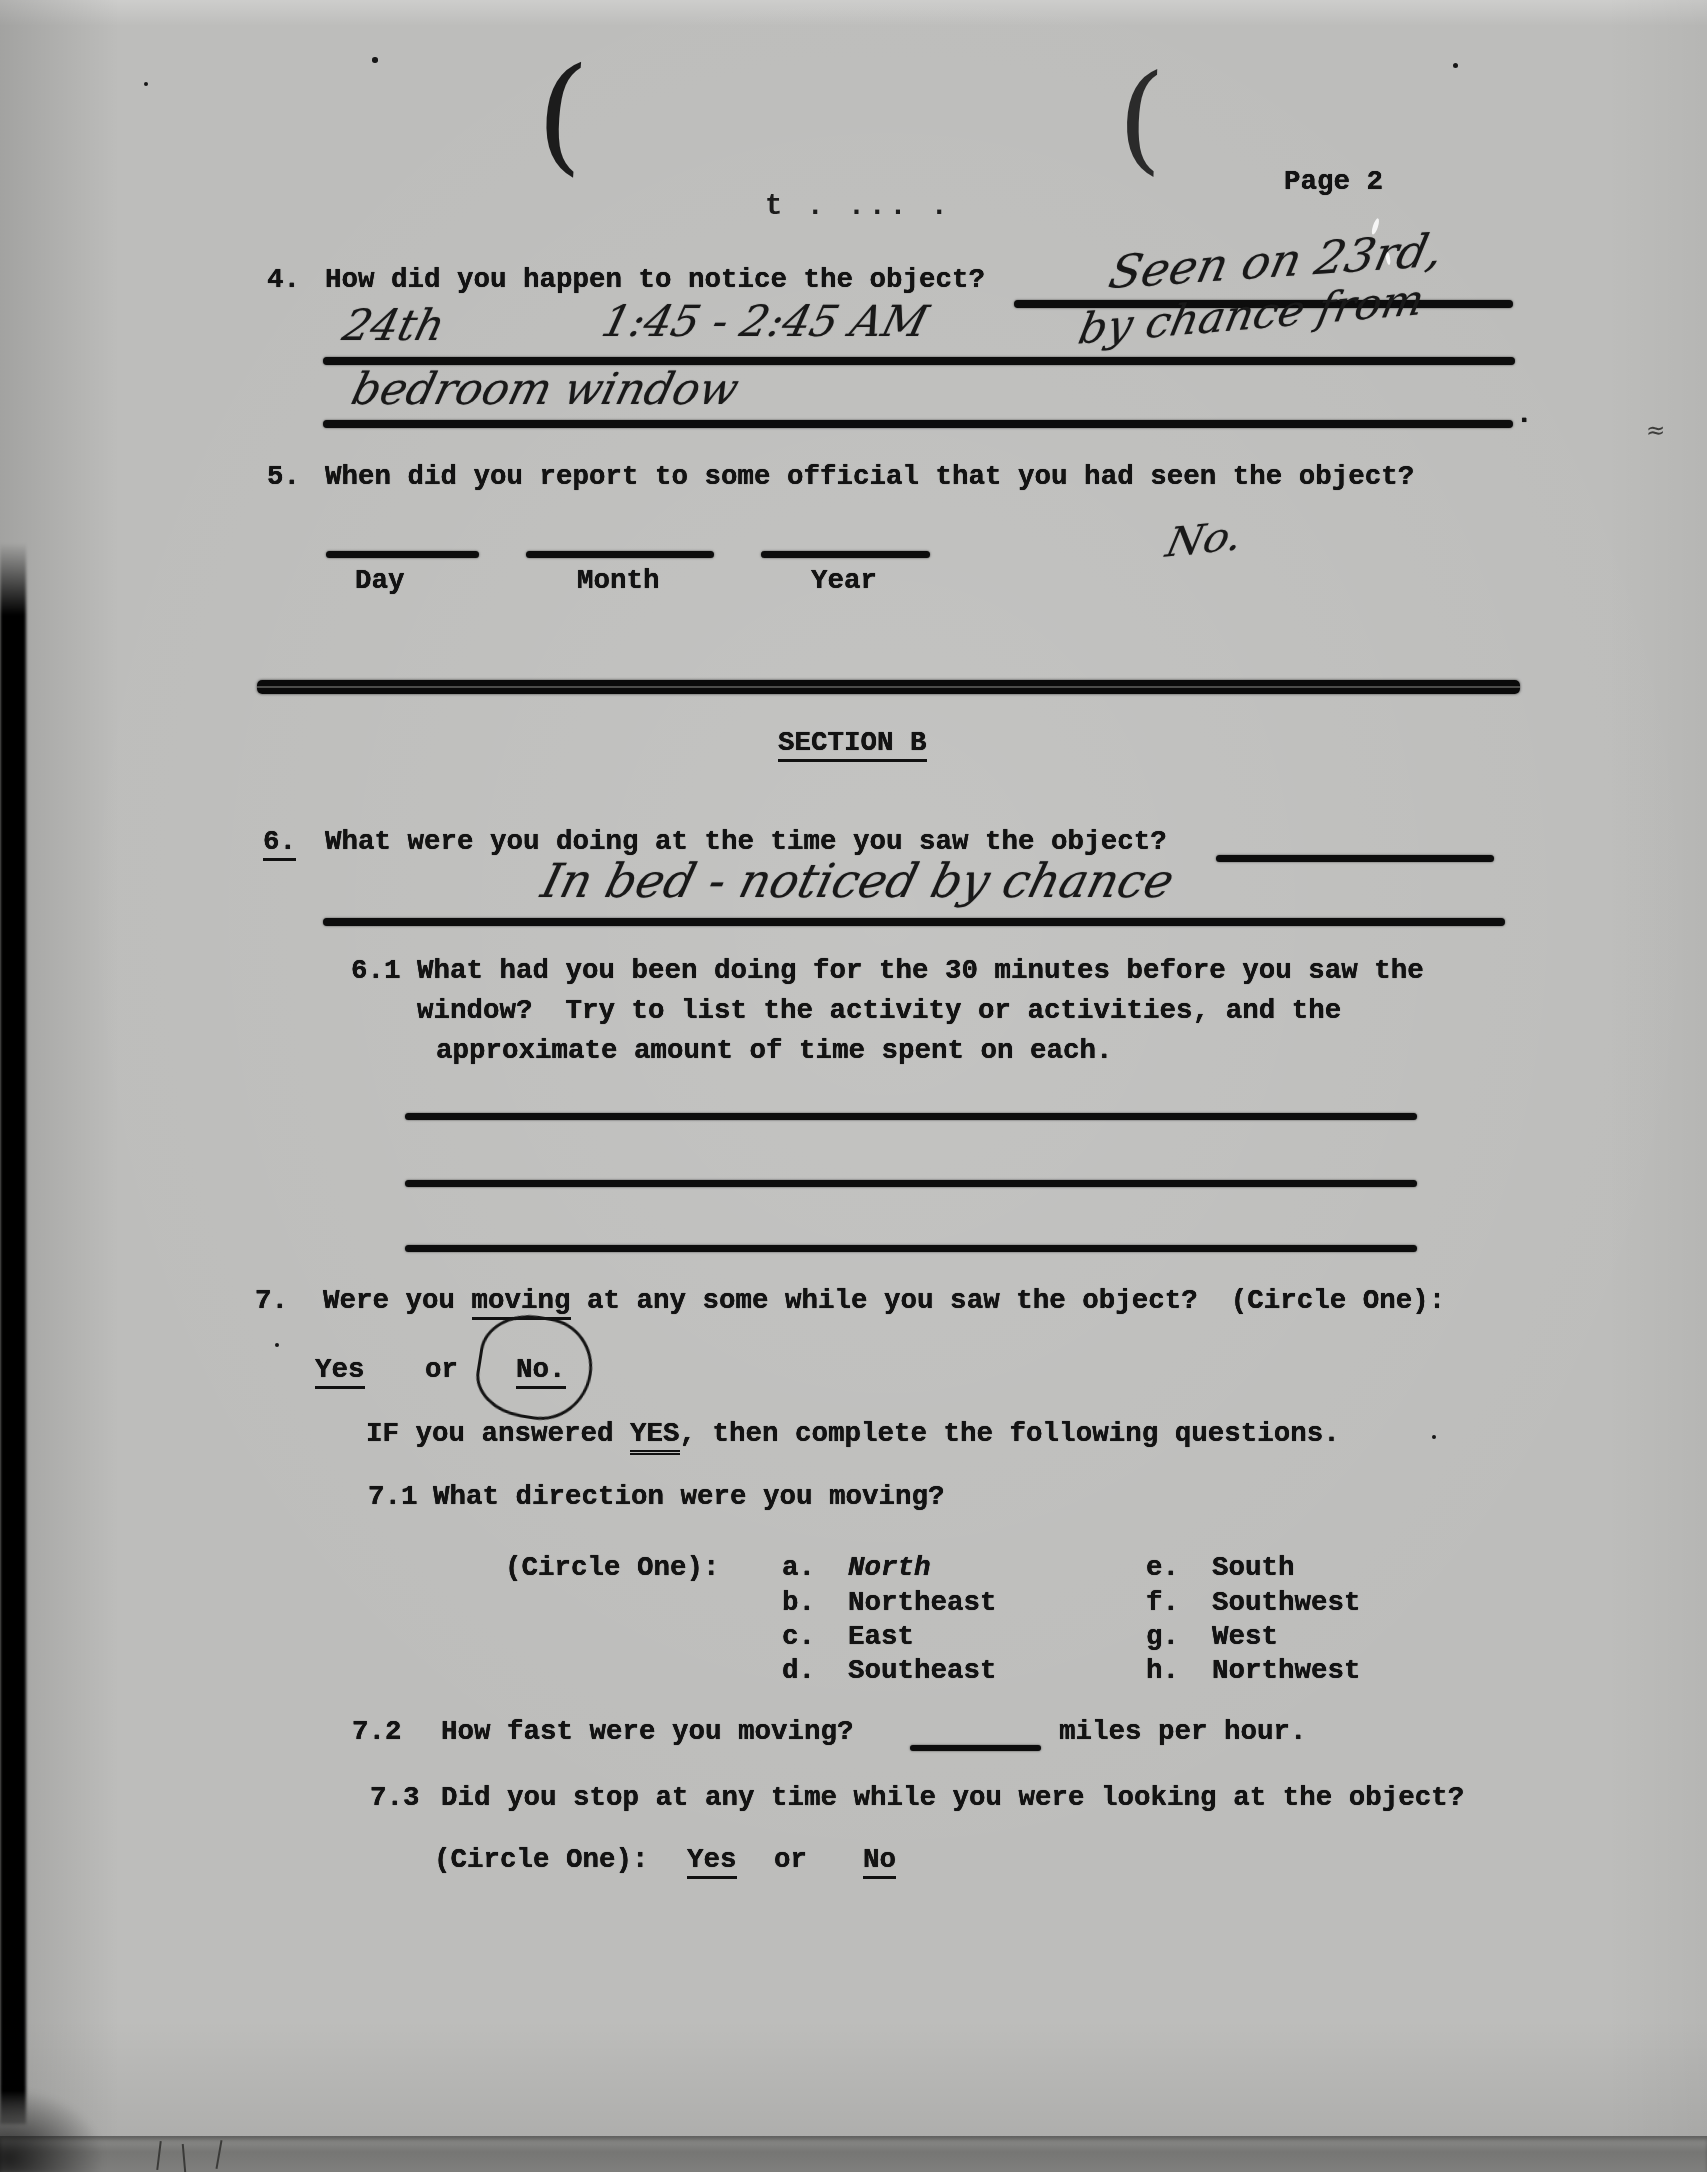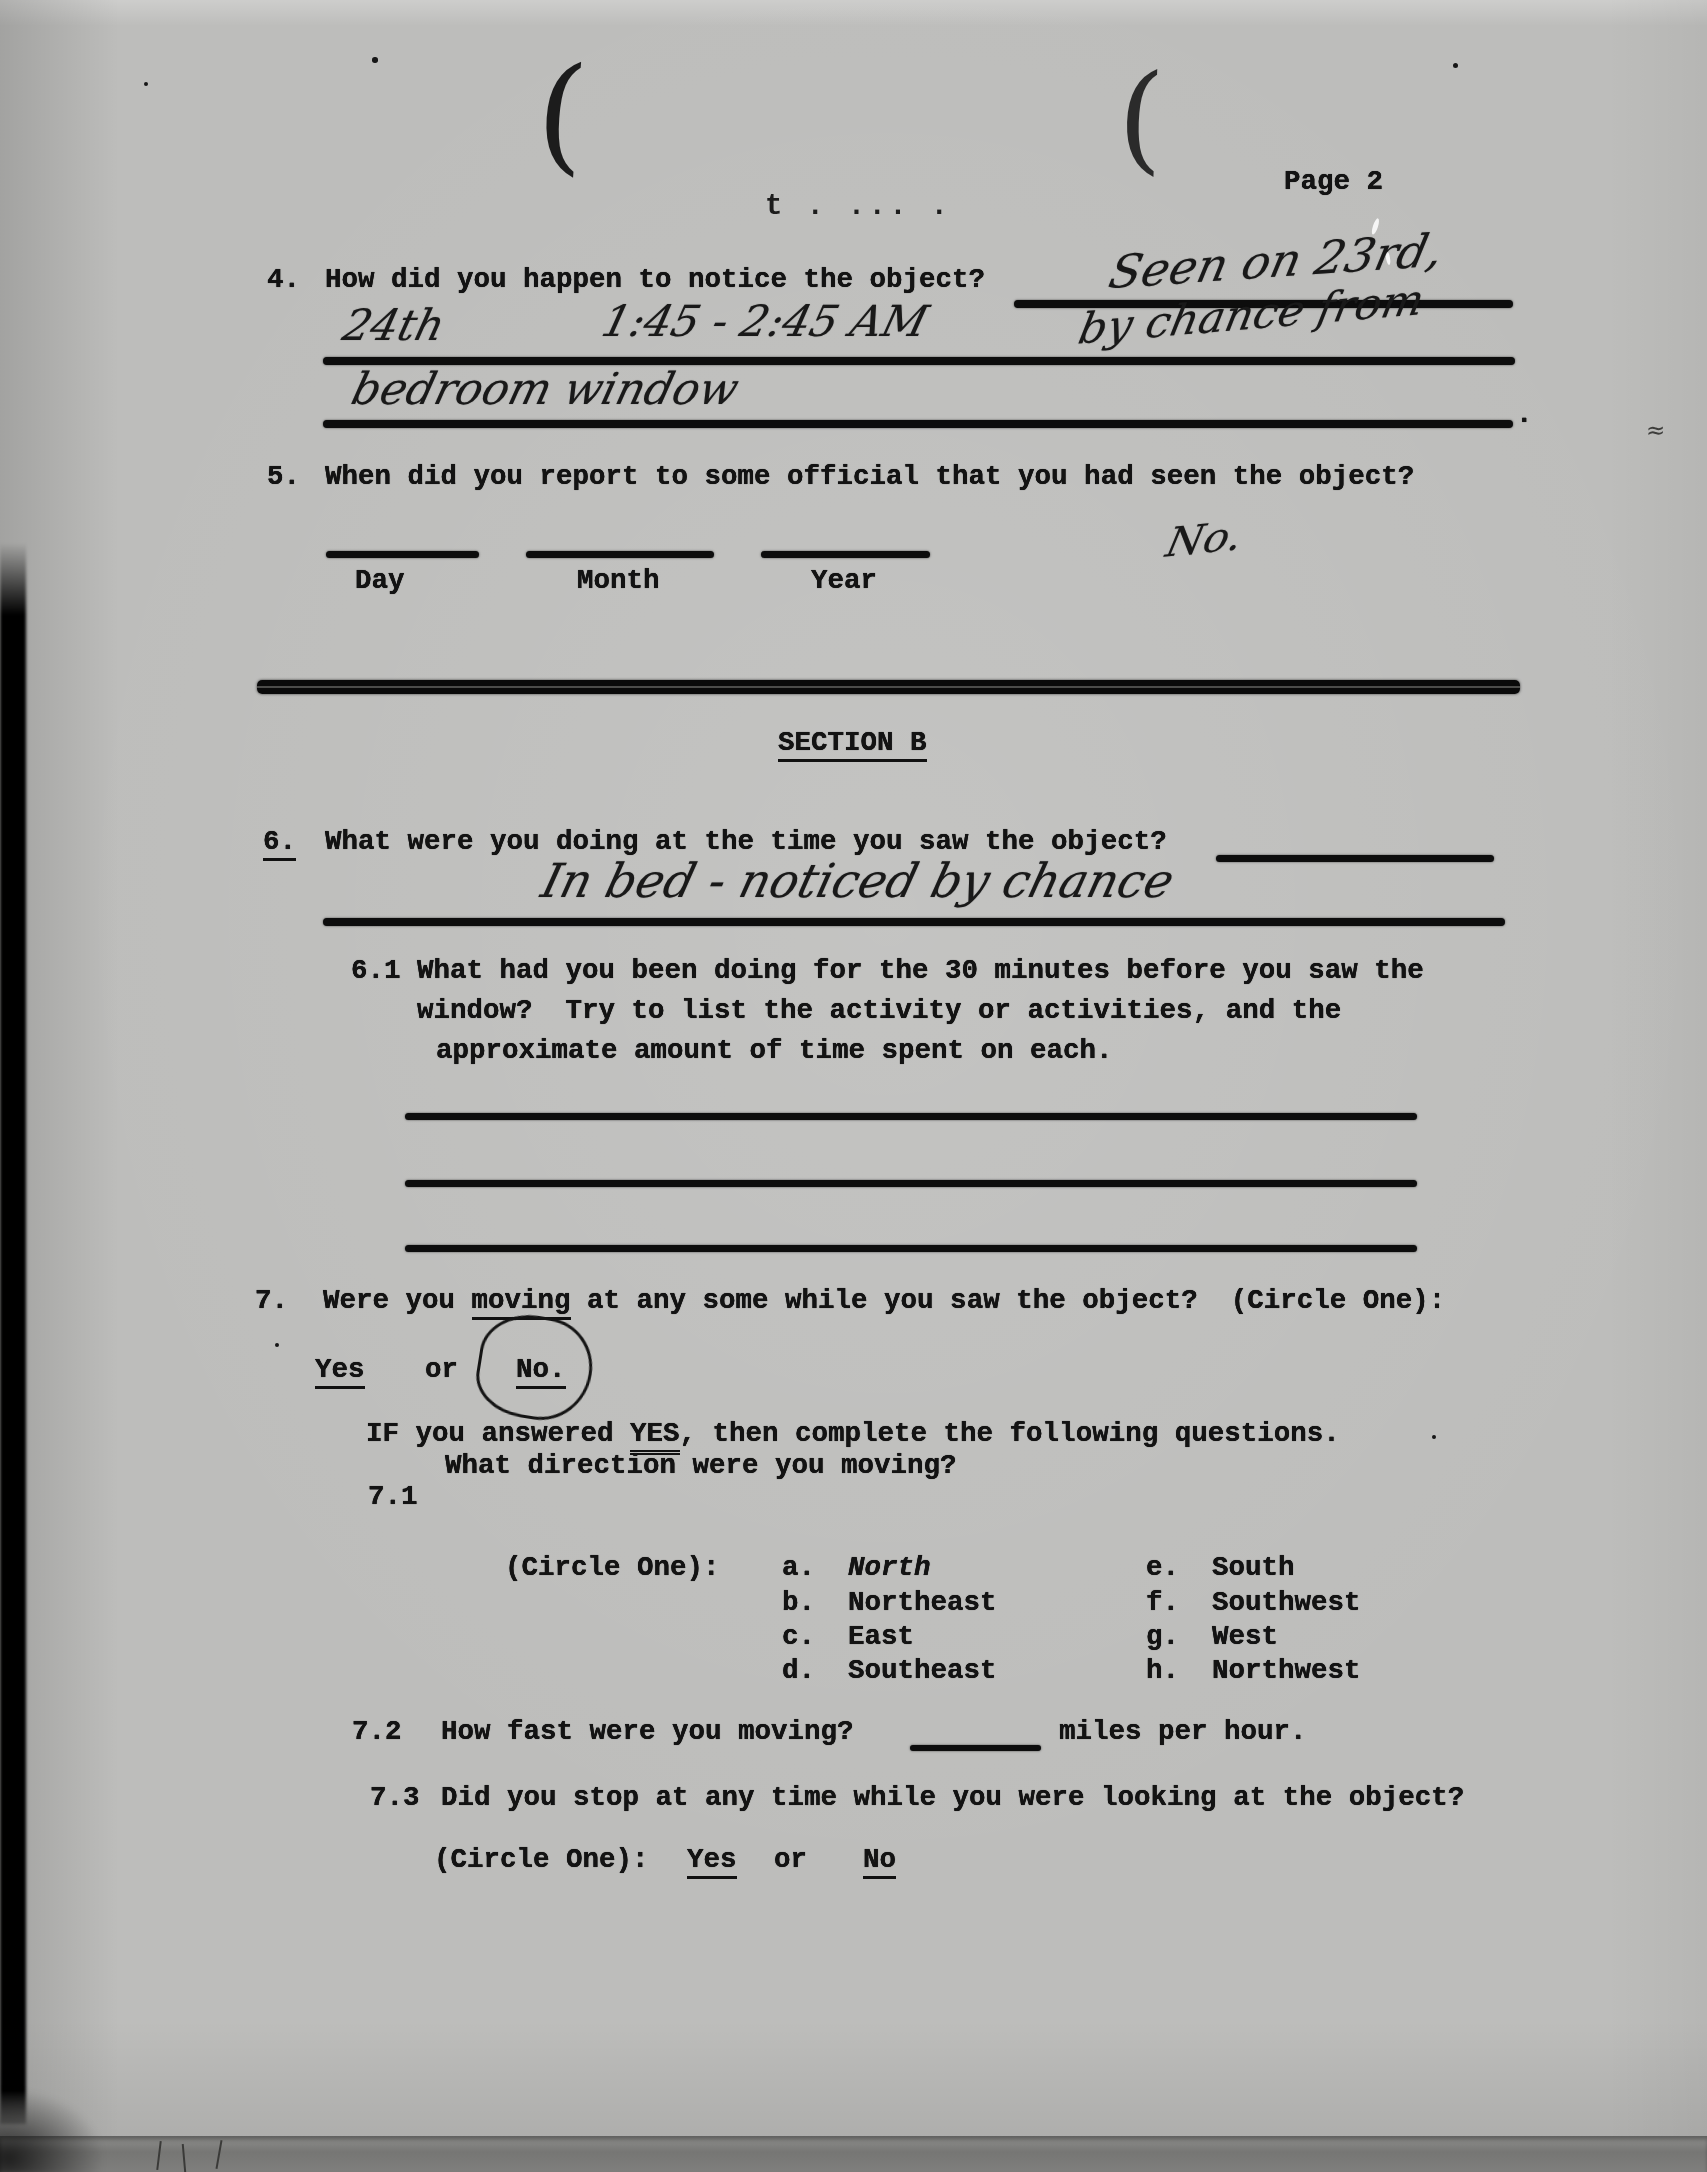--- a/index.html
+++ b/index.html
@@ -140,21 +140,21 @@
   <div class="t" style="left:255px;top:1284px;">7.</div>
   <div class="t" style="left:323px;top:1284px;"><span>Were you </span><span class="u">moving</span><span> at any some while you saw the object?  (Circle One):</span></div>
   <div class="t" style="left:315px;top:1353px;"><span class="u">Yes</span></div>
   <div class="t" style="left:425px;top:1353px;">or</div>
   <div class="t" style="left:516px;top:1353px;"><span class="u">No.</span></div>
   <div class="circle-mark" style="left:478px;top:1316px;width:108px;height:97px;"></div>
 
   <div class="t" style="left:366px;top:1417px;"><span>IF you answered </span><span class="u2">YES</span><span>, then complete the following questions.</span></div>
 
   <div class="t" style="left:368px;top:1480px;">7.1</div>
-  <div class="t" style="left:433px;top:1449px;margin-left:12px;">What direction were you moving?</div>
+  <div class="t" style="left:433px;top:1480px;">What direction were you moving?</div>
   <div class="t" style="left:505px;top:1551px;">(Circle One):</div>
 
   <div class="t" style="left:782px;top:1551px;">a.</div>
   <div class="t" style="left:848px;top:1551px;font-style:italic;">North</div>
   <div class="t" style="left:1146px;top:1551px;">e.</div>
   <div class="t" style="left:1212px;top:1551px;">South</div>
 
   <div class="t" style="left:782px;top:1586px;">b.</div>
   <div class="t" style="left:848px;top:1586px;">Northeast</div>
   <div class="t" style="left:1146px;top:1586px;">f.</div>

